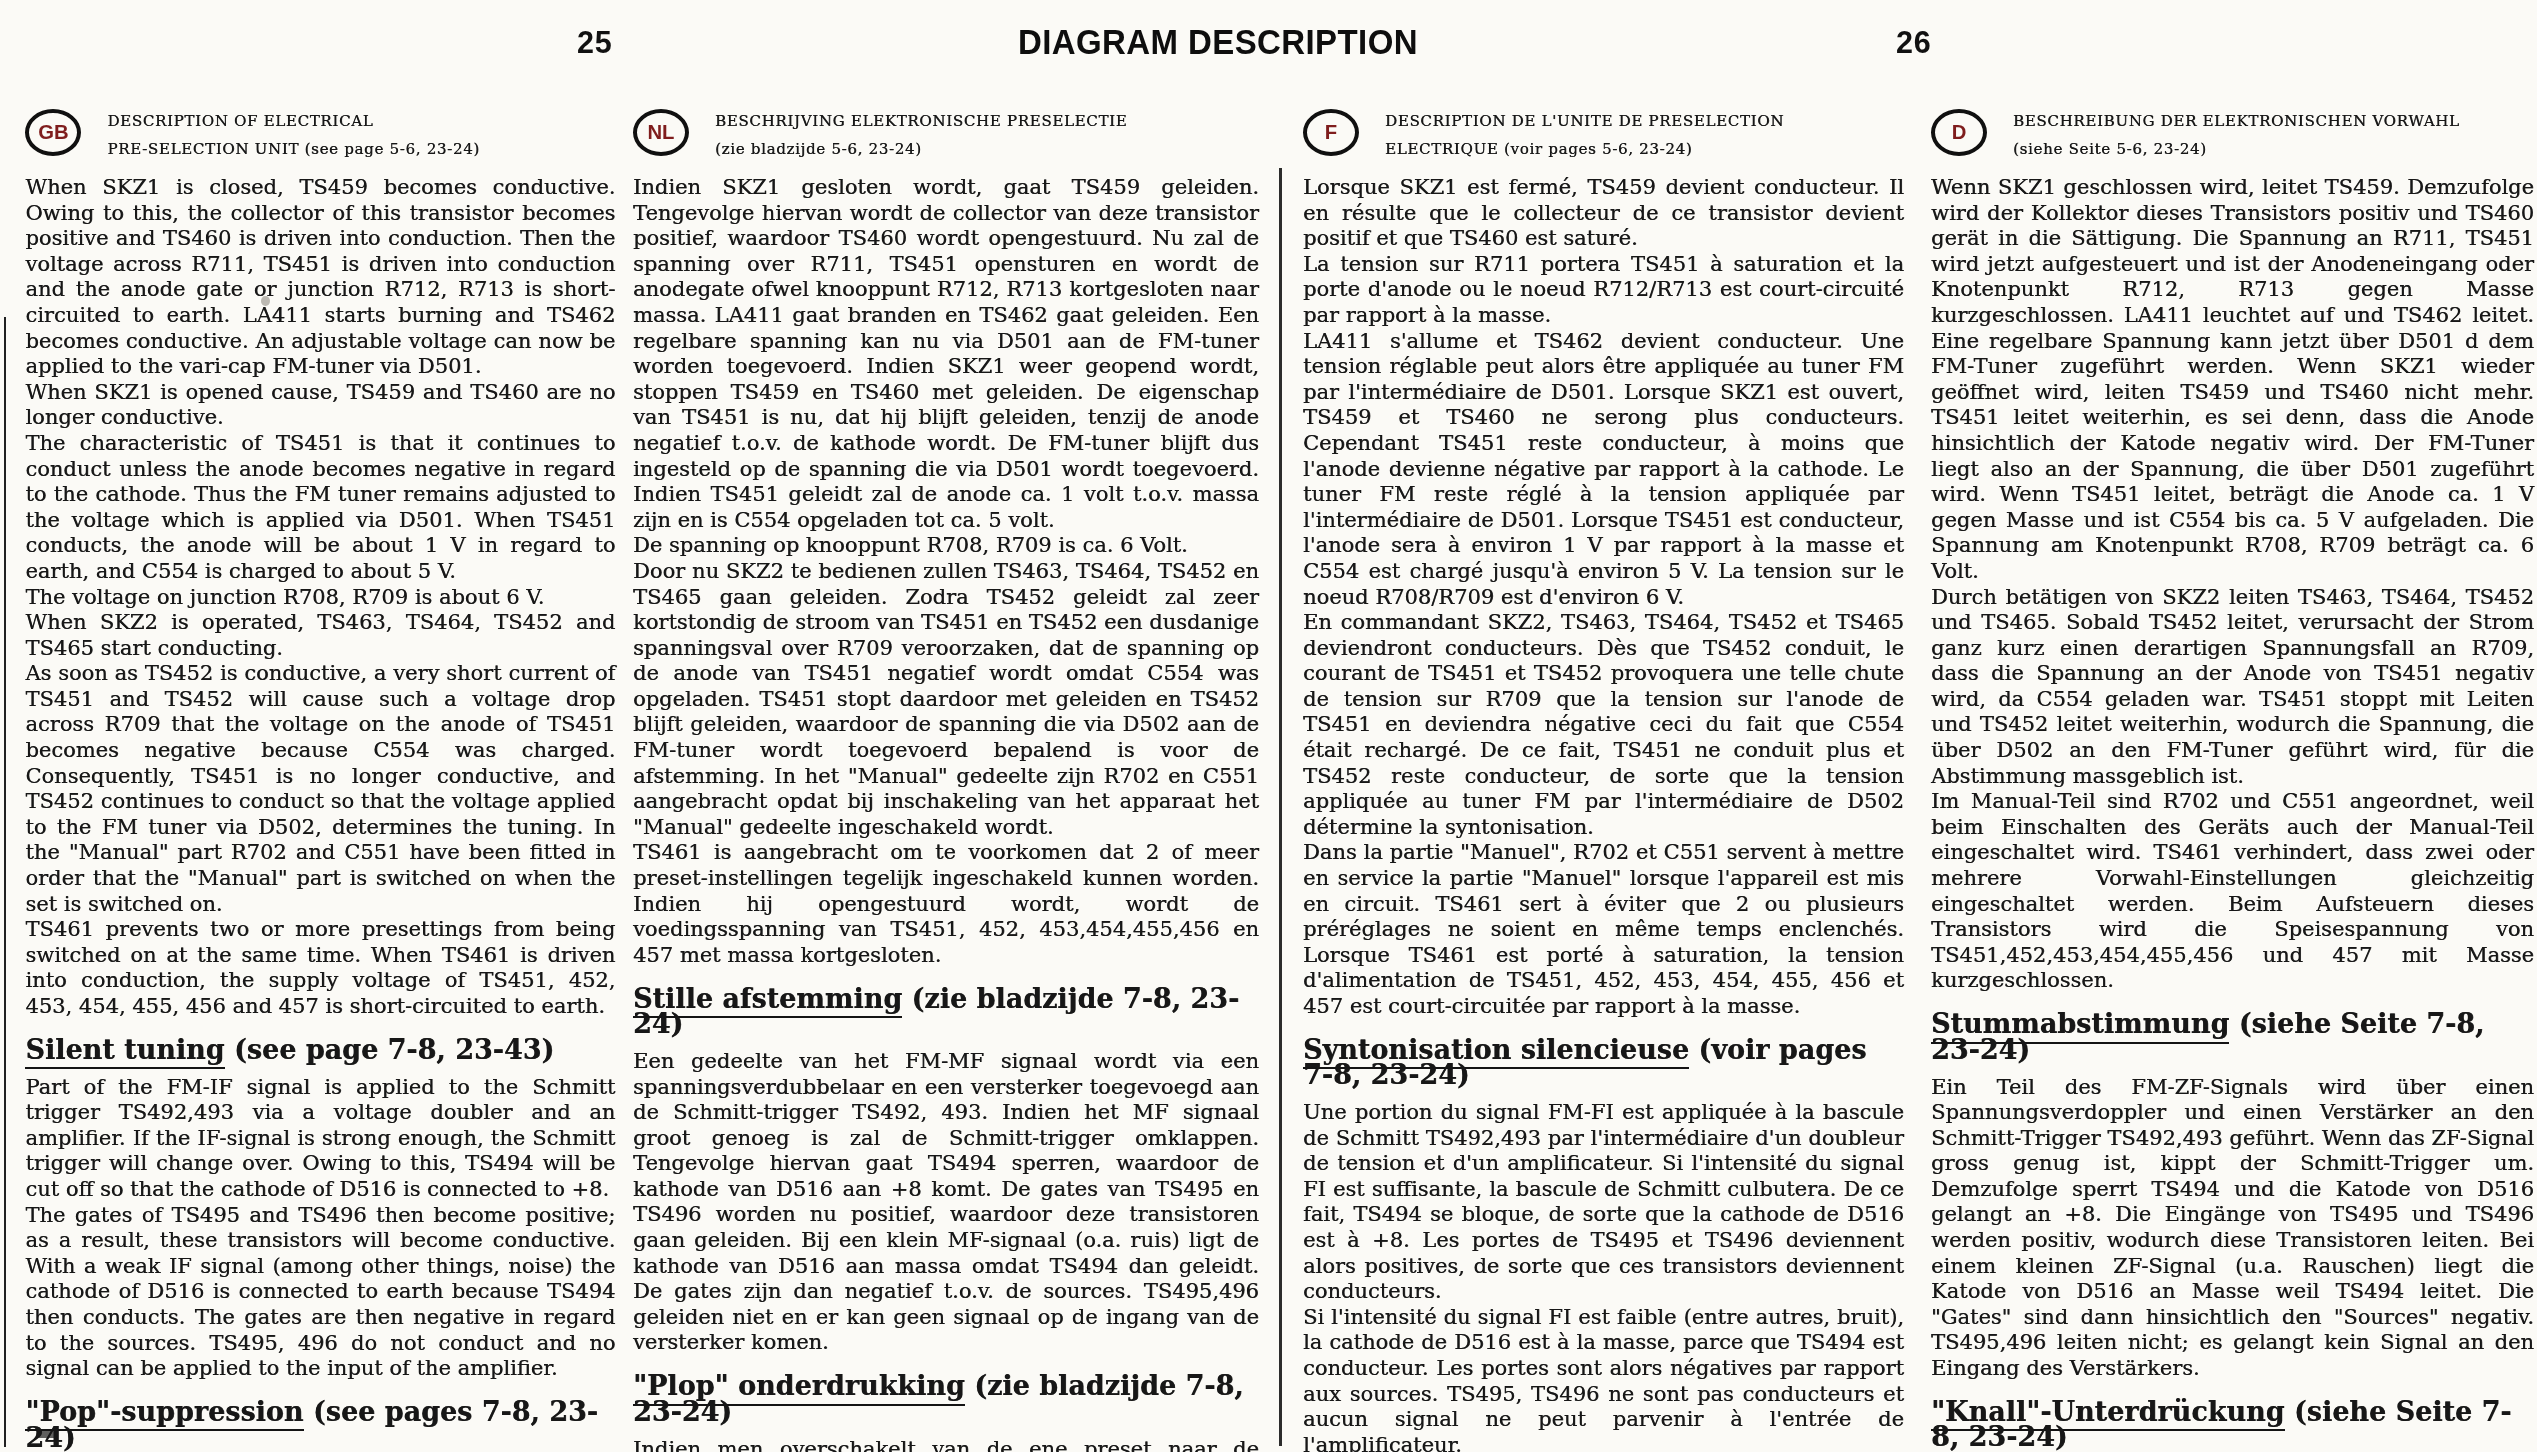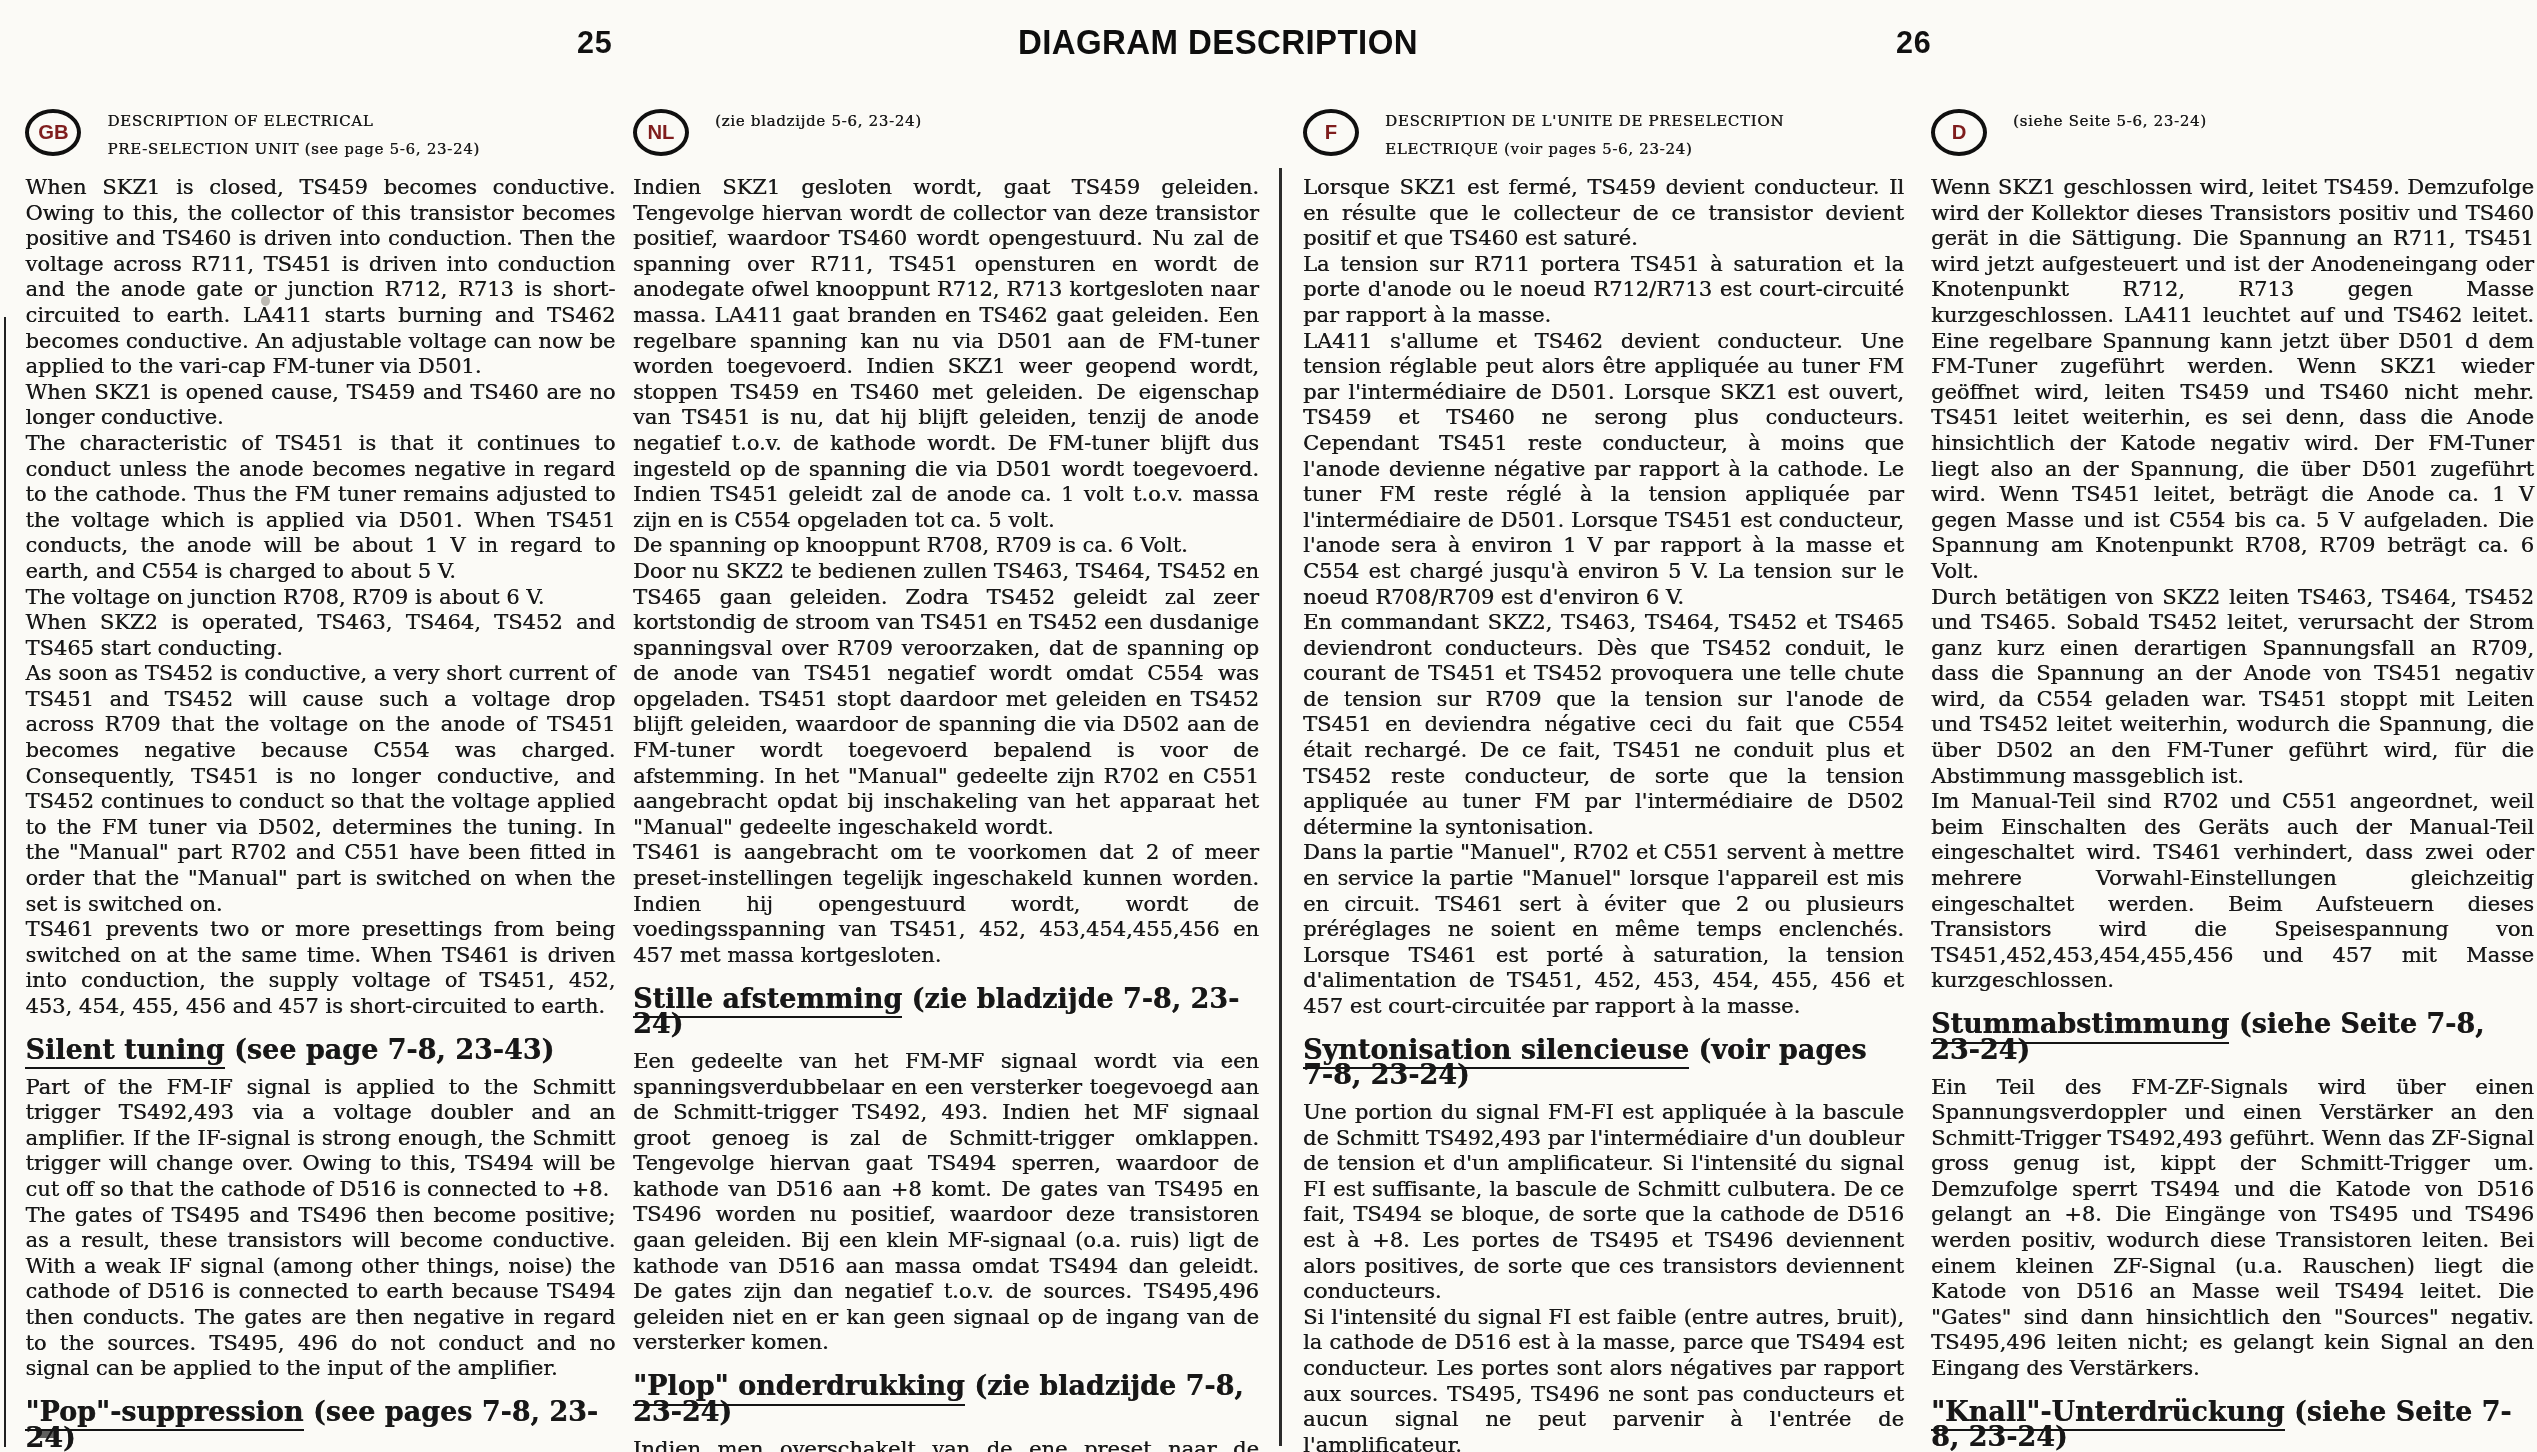--- a/index.html
+++ b/index.html
@@ -90,20 +90,21 @@
       <h3 class="sec"><span class="u">"Pop"-suppression</span><span> (see pages 7-8, 23-24)</span></h3>
       <p>When one switches over from one presetting to another, a negative pulse is applied to the base of TS491, which forms, together with TS490, a monostable multivibrator, consequently, TS491 becomes conductive and TS490 is cut off. The cathode of D515 is connected to earth via R888 so that the gate of TS495, 496 becomes negative in regard to the source, and conduction from source to drain is no longer possible.</p>
 
     </div>
   </section>
 
   <section class="col" id="col-nl">
     <div class="col-header">
       <div class="badge">NL</div>
       <div class="col-title">
+        <div>BESCHRIJVING ELEKTRONISCHE PRESELECTIE</div>
         <div>(zie bladzijde 5-6, 23-24)</div>
       </div>
     </div>
     <div class="body">
       <p>Indien SKZ1 gesloten wordt, gaat TS459 geleiden. Tengevolge hiervan wordt de collector van deze transistor positief, waardoor TS460 wordt opengestuurd. Nu zal de spanning over R711, TS451 opensturen en wordt de anodegate ofwel knooppunt R712, R713 kortgesloten naar massa. LA411 gaat branden en TS462 gaat geleiden. Een regelbare spanning kan nu via D501 aan de FM-tuner worden toegevoerd. Indien SKZ1 weer geopend wordt, stoppen TS459 en TS460 met geleiden. De eigenschap van TS451 is nu, dat hij blijft geleiden, tenzij de anode negatief t.o.v. de kathode wordt. De FM-tuner blijft dus ingesteld op de spanning die via D501 wordt toegevoerd. Indien TS451 geleidt zal de anode ca. 1 volt t.o.v. massa zijn en is C554 opgeladen tot ca. 5 volt.</p>
       <p>De spanning op knooppunt R708, R709 is ca. 6 Volt.</p>
       <p>Door nu SKZ2 te bedienen zullen TS463, TS464, TS452 en TS465 gaan geleiden. Zodra TS452 geleidt zal zeer kortstondig de stroom van TS451 en TS452 een dusdanige spanningsval over R709 veroorzaken, dat de spanning op de anode van TS451 negatief wordt omdat C554 was opgeladen. TS451 stopt daardoor met geleiden en TS452 blijft geleiden, waardoor de spanning die via D502 aan de FM-tuner wordt toegevoerd bepalend is voor de afstemming. In het "Manual" gedeelte zijn R702 en C551 aangebracht opdat bij inschakeling van het apparaat het "Manual" gedeelte ingeschakeld wordt.</p>
       <p>TS461 is aangebracht om te voorkomen dat 2 of meer preset-instellingen tegelijk ingeschakeld kunnen worden. Indien hij opengestuurd wordt, wordt de voedingsspanning van TS451, 452, 453,454,455,456 en 457 met massa kortgesloten.</p>
       <h3 class="sec"><span class="u">Stille afstemming</span><span> (zie bladzijde 7-8, 23-24)</span></h3>
       <p>Een gedeelte van het FM-MF signaal wordt via een spanningsverdubbelaar en een versterker toegevoegd aan de Schmitt-trigger TS492, 493. Indien het MF signaal groot genoeg is zal de Schmitt-trigger omklappen. Tengevolge hiervan  gaat TS494 sperren, waardoor de kathode van D516 aan +8 komt. De gates van TS495 en TS496 worden nu positief, waardoor deze transistoren gaan geleiden. Bij een klein MF-signaal (o.a. ruis) ligt de kathode van D516 aan massa omdat TS494 dan geleidt. De gates zijn dan negatief t.o.v. de sources. TS495,496 geleiden niet en er kan geen signaal op de ingang van de versterker komen.</p>
@@ -132,20 +133,21 @@
       <p>Si l'intensité du signal FI est faible (entre autres, bruit), la cathode de D516 est à la masse, parce que TS494 est conducteur. Les portes sont alors négatives par rapport aux sources. TS495, TS496 ne sont pas conducteurs et aucun signal ne peut parvenir à l'entrée de l'amplificateur.</p>
       <h3 class="sec"><span class="u">Suppression "éclatement"</span><span> (voir pages 7-8, 23-24)</span></h3>
 
     </div>
   </section>
 
   <section class="col" id="col-d">
     <div class="col-header">
       <div class="badge">D</div>
       <div class="col-title">
+        <div>BESCHREIBUNG DER ELEKTRONISCHEN VORWAHL</div>
         <div>(siehe Seite 5-6, 23-24)</div>
       </div>
     </div>
     <div class="body">
       <p>Wenn SKZ1 geschlossen wird, leitet TS459. Demzufolge wird der Kollektor dieses Transistors positiv und TS460 gerät in die Sättigung. Die Spannung an R711, TS451 wird jetzt aufgesteuert und ist der Anodeneingang oder Knotenpunkt R712, R713 gegen Masse kurzgeschlossen. LA411 leuchtet auf und TS462 leitet. Eine regelbare Spannung kann jetzt über D501 d dem FM-Tuner zugeführt werden. Wenn SKZ1 wieder geöffnet wird, leiten TS459 und TS460 nicht mehr. TS451 leitet weiterhin, es sei denn, dass die Anode hinsichtlich der Katode negativ wird. Der FM-Tuner liegt also an der Spannung, die über D501 zugeführt wird. Wenn TS451 leitet, beträgt die Anode ca. 1 V gegen Masse und ist C554 bis ca. 5 V aufgeladen. Die Spannung am Knotenpunkt R708, R709 beträgt ca. 6 Volt.</p>
       <p>Durch betätigen von SKZ2 leiten TS463, TS464, TS452 und TS465. Sobald TS452 leitet, verursacht der Strom ganz kurz einen derartigen Spannungsfall an R709, dass die Spannung an der Anode von TS451 negativ wird, da C554 geladen war. TS451 stoppt mit Leiten und TS452 leitet weiterhin, wodurch die Spannung, die über D502 an den FM-Tuner geführt wird, für die Abstimmung massgeblich ist.</p>
       <p>Im Manual-Teil sind R702 und C551 angeordnet, weil beim Einschalten des Geräts auch der Manual-Teil eingeschaltet wird. TS461 verhindert, dass zwei oder mehrere Vorwahl-Einstellungen gleichzeitig eingeschaltet werden. Beim Aufsteuern dieses Transistors wird die Speisespannung von TS451,452,453,454,455,456 und 457 mit Masse kurzgeschlossen.</p>
       <h3 class="sec"><span class="u">Stummabstimmung</span><span> (siehe Seite 7-8, 23-24)</span></h3>
       <p>Ein Teil des FM-ZF-Signals wird über einen Spannungsverdoppler und einen Verstärker an den Schmitt-Trigger TS492,493 geführt. Wenn das ZF-Signal gross genug ist, kippt der Schmitt-Trigger um. Demzufolge sperrt TS494 und die Katode von D516 gelangt an +8. Die Eingänge von TS495 und TS496 werden positiv, wodurch diese Transistoren leiten. Bei einem kleinen ZF-Signal (u.a. Rauschen) liegt die Katode von D516 an Masse weil TS494 leitet. Die "Gates" sind dann hinsichtlich den "Sources" negativ. TS495,496 leiten nicht; es gelangt kein Signal an den Eingang des Verstärkers.</p>
       <h3 class="sec"><span class="u">"Knall"-Unterdrückung</span><span> (siehe Seite 7-8, 23-24)</span></h3>

